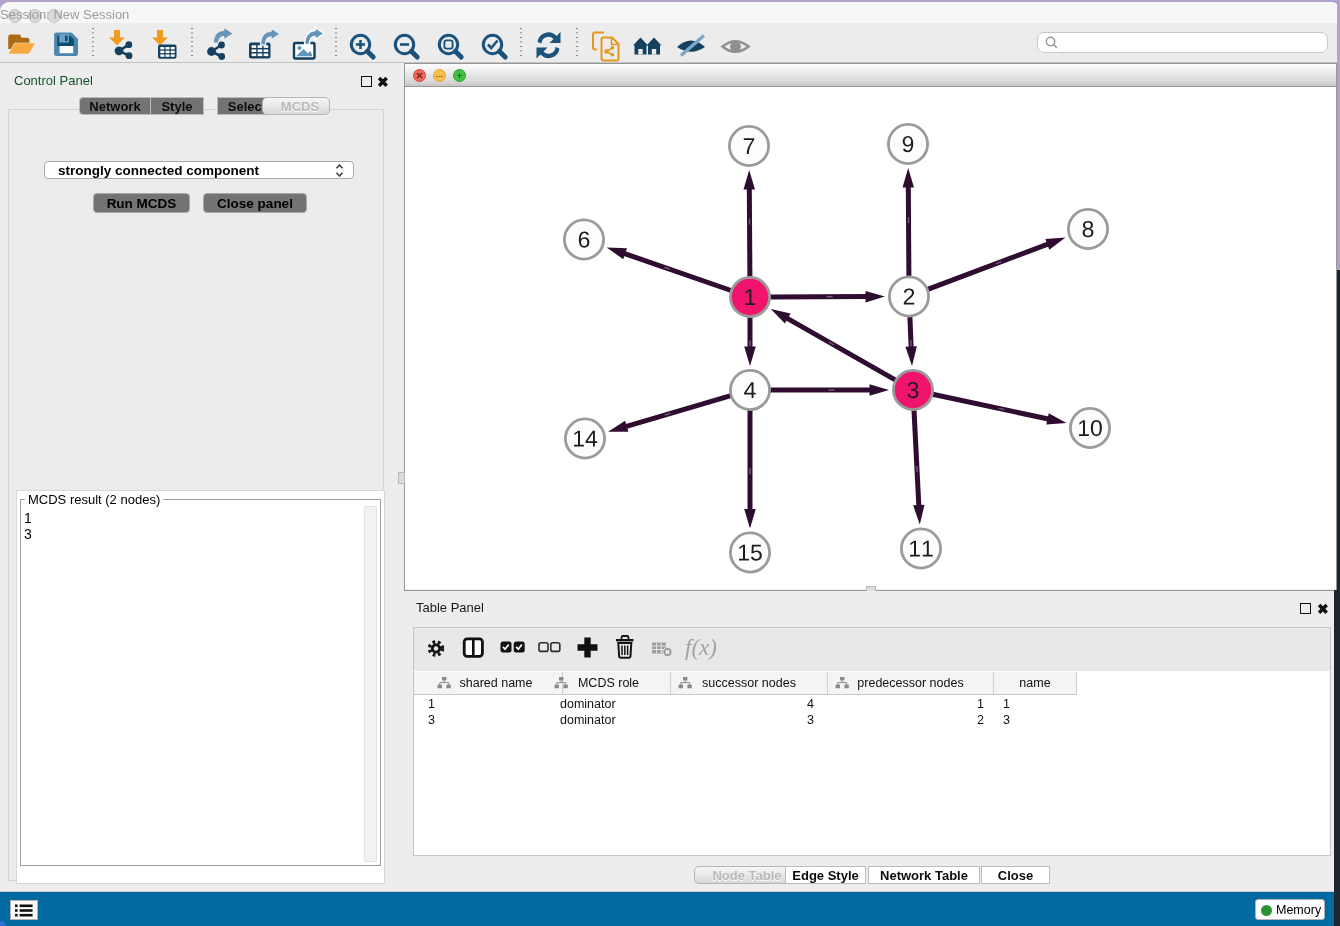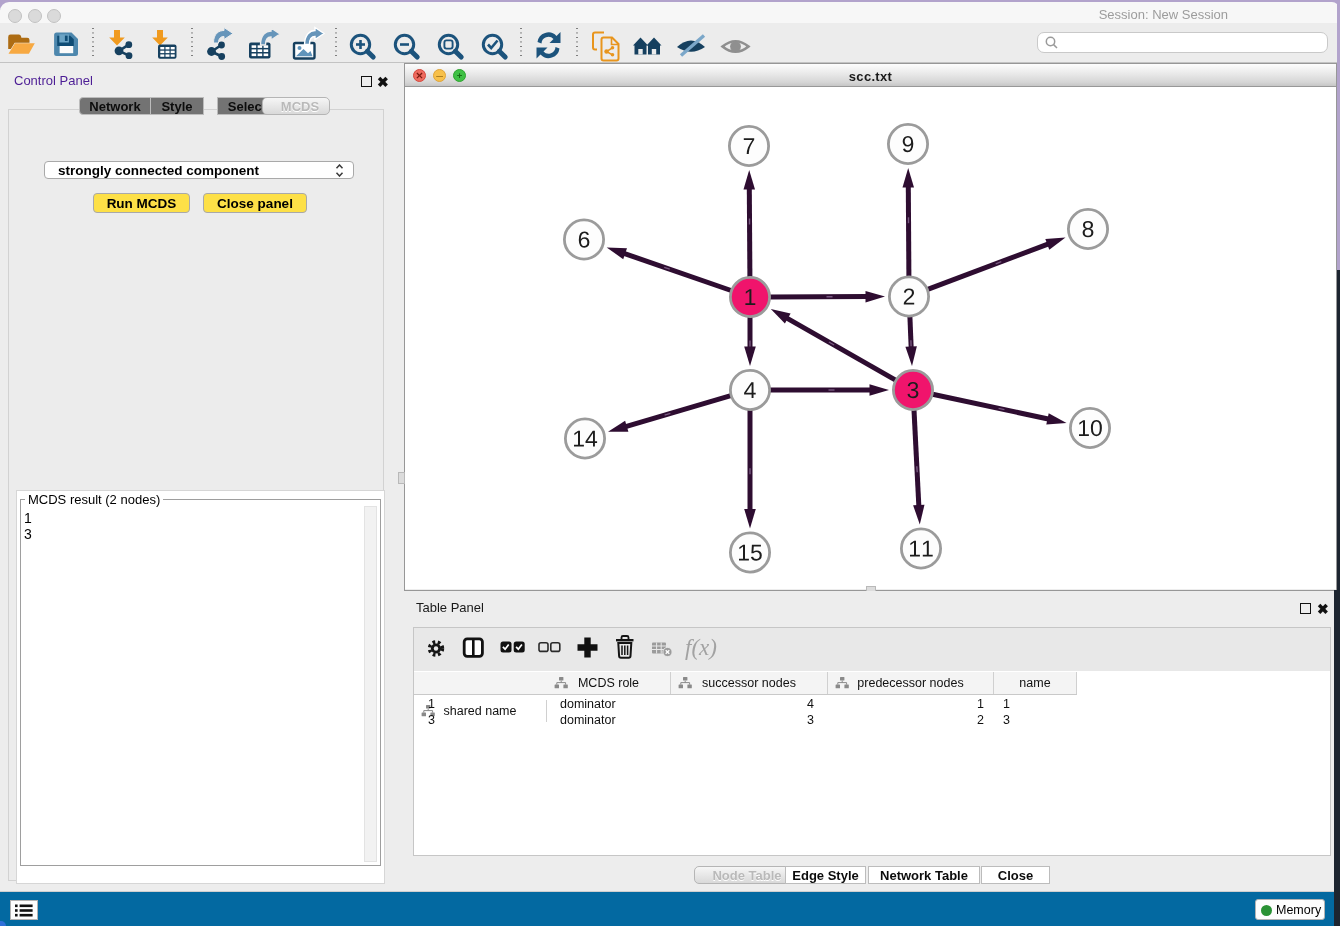--- a/index.html
+++ b/index.html
@@ -1,37 +1,37 @@
 <!DOCTYPE html>
 <html><head>
 <meta charset="utf-8">
 <style>
 html,body{margin:0;padding:0;}
 body{width:1340px;height:926px;position:relative;overflow:hidden;
  font-family:"Liberation Sans",sans-serif;background:#ededed;}
 .abs{position:absolute;}
 #purpletop{left:0;top:0;width:1340px;height:10px;background:#b2a3cc;}
 #titlebar{left:0;top:2px;width:1339px;height:21px;background:#f7f7f7;border-radius:9px 7px 0 0;}
-#apptitle{left:0;top:7px;width:1228px;text-align:right;color:#9c9c9c;font-size:13px;}
+#apptitle{left:0;top:7px;width:1228px;text-align:left;color:#9c9c9c;font-size:13px;}
 .tl{position:absolute;width:12px;height:12px;border-radius:50%;top:7px;background:#dadada;border:1px solid #c2c2c2;}
 #toolbar{left:0;top:23px;width:1339px;height:39px;background:#ececec;border-bottom:1px solid #c3c3c3;}
 .vsep{position:absolute;top:5px;width:2px;height:30px;
  background-image:linear-gradient(#777 30%,transparent 30%);background-size:1.6px 4.5px;background-repeat:repeat-y;width:1.6px;}
 #searchbox{left:1037px;top:9px;width:289px;height:19px;background:#fff;border:1px solid #c9c9c9;border-radius:7px;}
 
 #leftpanel{left:0;top:63px;width:392px;height:828px;background:#ededed;}
 #cpcontent{position:absolute;left:8px;top:46px;width:374px;height:770px;background:#ececec;border:1px solid #d2d2d2;}
-#cptitle{position:absolute;left:14px;top:10px;font-size:13px;color:#4c1d95;}
+#cptitle{position:absolute;left:14px;top:10px;font-size:13px;color:#14532d;}
 .winbtn{position:absolute;width:9px;height:9px;border:1.5px solid #111;}
 .winx{position:absolute;font-size:14px;font-weight:bold;color:#111;line-height:12px;}
 .tab{position:absolute;height:16px;background:#737373;border:1px solid #bcbcbc;font-size:13px;font-weight:bold;text-align:center;color:#0c0c0c;line-height:17px;}
 
 #optlabel{position:absolute;left:8px;top:75px;width:382px;text-align:center;font-size:13.5px;color:#000;}
 #optsel{position:absolute;left:44px;top:98px;width:308px;height:16px;background:#fff;border:1px solid #a9a9a9;border-radius:4px;font-size:13.5px;font-weight:bold;}
-.btn{position:absolute;background:#fde047;border:1px solid #a9a9a9;border-radius:4px;height:17px;
+.btn{position:absolute;background:#737373;border:1px solid #a9a9a9;border-radius:4px;height:17px;
  font-size:13.5px;font-weight:bold;text-align:center;line-height:18px;color:#000;padding-top:1px;}
 #resultbox{position:absolute;left:16px;top:427px;width:367px;height:392px;background:#fff;border:1px solid #d6d6d6;}
 #fieldset{position:absolute;left:3px;top:8px;width:359px;height:365px;border:1px solid #9e9e9e;}
 #legend{position:absolute;left:4px;top:-8px;background:#fff;padding:0 3px;font-size:13px;color:#000;}
 #mcdsvals{position:absolute;left:3px;top:11px;font-size:14px;line-height:15.8px;color:#000;}
 #scrolltrack{position:absolute;left:343px;top:6px;width:11px;height:354px;background:#f2f2f2;border:1px solid #e3e3e3;}
 
 #netwin{left:404px;top:63px;width:931px;height:526px;border:1px solid #979797;}
 #nettitle{position:absolute;left:0;top:0;width:931px;height:22px;background:linear-gradient(#fdfdfd 0%,#ebebeb 40%,#d6d6d6 82%,#c6c6c6 100%);border-bottom:1px solid #989898;}
 #nettitletxt{position:absolute;left:0;width:931px;text-align:center;top:5px;font-size:13px;font-weight:bold;color:#1a1a1a;letter-spacing:0.3px;}
@@ -244,21 +244,20 @@
       <div id="scrolltrack"></div>
     </div>
   </div>
 </div>
 
 <div class="abs" id="netwin">
   <div id="nettitle">
     <div class="mc" style="left:8px;background:#ee6a5e;border:1px solid #d4473c;color:#7a1a10;">✕</div>
     <div class="mc" style="left:28px;background:#f7c04a;border:1px solid #dfa439;color:#8a6210;">─</div>
     <div class="mc" style="left:48px;background:#3fc045;border:1px solid #2da32f;color:#156d15;">+</div>
-    <div id="nettitletxt">scc.txt</div>
   </div>
   <div id="netcanvas">
     <svg style="position:absolute;left:0;top:4px;" width="931" height="498" viewBox="0 0 931 498">
       <g stroke="#2e0d31" stroke-width="5">
         <line x1="344.9" y1="186.0" x2="344.3" y2="96.5"></line>
         <line x1="326.1" y1="199.5" x2="218.2" y2="162.1"></line>
         <line x1="365.0" y1="205.9" x2="462.5" y2="205.6"></line>
         <line x1="345.0" y1="226.0" x2="345.0" y2="257.5"></line>
         <line x1="503.9" y1="185.5" x2="503.3" y2="94.5"></line>
         <line x1="522.7" y1="198.4" x2="644.2" y2="152.6"></line>
@@ -385,21 +384,21 @@
             <line x1="247.2" y1="14.5" x2="247.2" y2="25.5"></line>
           </g>
           <circle cx="253.5" cy="24" r="4.6" fill="#9b9b9b" stroke="#e8e8e8" stroke-width="1"></circle>
           <path d="M251.7,22.2 L255.3,25.8 M255.3,22.2 L251.7,25.8" stroke="#fff" stroke-width="1.3"></path>
         </g>
 
         <text x="271" y="27" font-family="Liberation Serif" font-style="italic" font-size="23" fill="#a2a2a2">f(x)</text>
       </svg>
     </div>
     <div id="thead">
-      <div class="th" style="left:0;width:132px;margin-top:28px;">
+      <div class="th" style="left:16px;width:132px;">
           <svg class="treeic" width="14" height="12" viewBox="0 0 14 12">
             <g fill="#8a8a8a">
               <rect x="5" y="0" width="4.4" height="3.6" rx="0.5"></rect>
               <rect x="0.6" y="7.6" width="4.4" height="3.6" rx="0.5"></rect>
               <rect x="9.4" y="7.6" width="4.4" height="3.6" rx="0.5"></rect>
             </g>
             <g stroke="#8a8a8a" stroke-width="1" fill="none">
               <path d="M7.2,3.6 V5.6 M2.8,7.6 V5.6 H11.6 V7.6"></path>
             </g>
           </svg>

